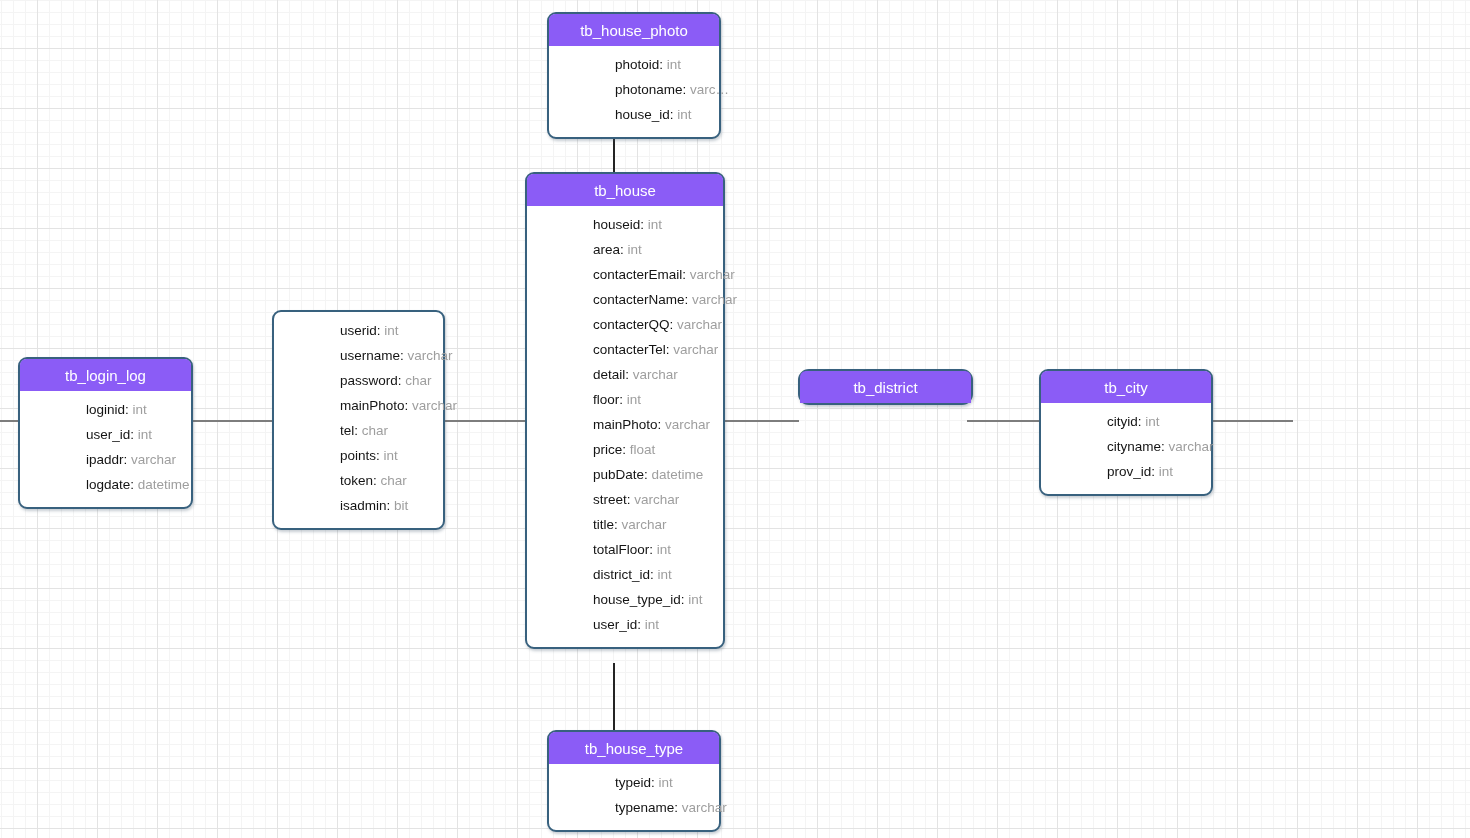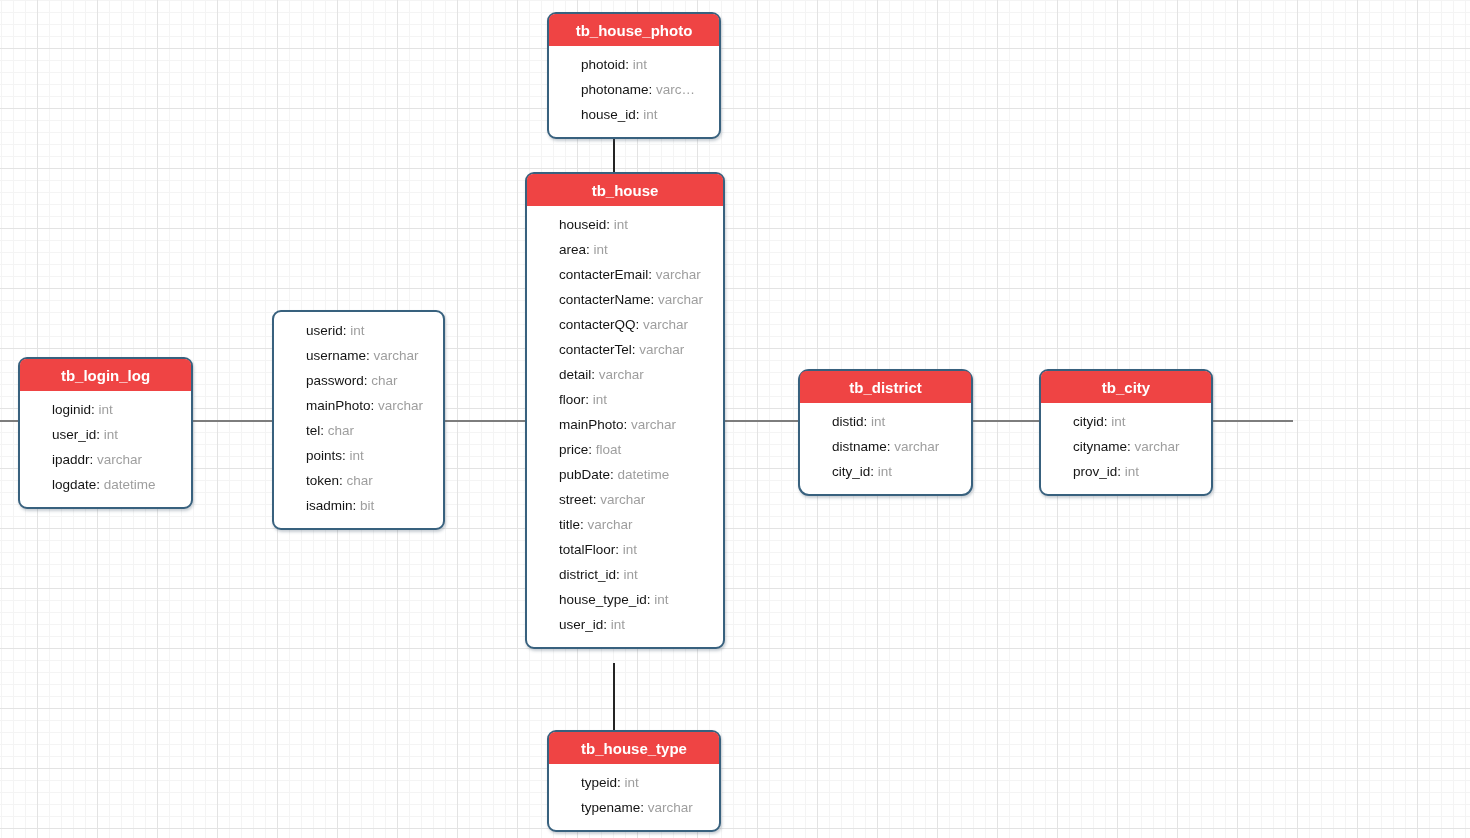--- a/index.html
+++ b/index.html
@@ -34,29 +34,29 @@
 
   
   .tbl {
     position: absolute; z-index: 2;
     background: #ffffff;
     border: 2px solid #38617e;
     border-radius: 9px;
     box-shadow: 1px 2px 3px rgba(70, 90, 110, 0.30);
   }
   .tbl .hdr {
-    background: #ef4444;
+    background: #8b5cf6;
     border-radius: 6px 6px 0 0;
     color: #ffffff;
-    font-size: 15px; font-weight: bold;
+    font-size: 15px; font-weight: normal;
     text-align: center;
     padding: 7px 4px 6px 4px;
     line-height: 19px;
   }
-  .tbl .body { padding: 6px 8px 10px 32px; }
+  .tbl .body { padding: 6px 8px 10px 32px; margin-left: 34px; }
   .row { height: 25px; line-height: 25px; font-size: 13.5px; white-space: nowrap; }
   .fname { color: #141414; }
   .ftype { color: #9e9e9e; }
 
   #t-photo     { left: 547px;  top: 12px;  width: 170px; }
   #t-house     { left: 525px;  top: 172px; width: 196px; }
   #t-user      { left: 272px;  top: 310px; width: 169px; }
   #t-login     { left: 18px;   top: 357px; width: 171px; }
   #t-district  { left: 798px;  top: 369px; width: 171px; border-radius: 11px; }
   #t-city      { left: 1039px; top: 369px; width: 170px; }
@@ -135,25 +135,20 @@
         <div class="row"><span class="fname">user_id:</span><span class="ftype"> int</span></div>
         <div class="row"><span class="fname">ipaddr:</span><span class="ftype"> varchar</span></div>
         <div class="row"><span class="fname">logdate:</span><span class="ftype"> datetime</span></div>
       </div>
   </div>
 
   <div class="tbl" id="t-district">
     <div class="hdr">
       <span>tb_district</span>
     </div>
-    <div class="body">
-        <div class="row"><span class="fname">distid:</span><span class="ftype"> int</span></div>
-        <div class="row"><span class="fname">distname:</span><span class="ftype"> varchar</span></div>
-        <div class="row"><span class="fname">city_id:</span><span class="ftype"> int</span></div>
-      </div>
   </div>
 
   <div class="tbl" id="t-city">
     <div class="hdr">
       <span>tb_city</span>
     </div>
     <div class="body">
         <div class="row"><span class="fname">cityid:</span><span class="ftype"> int</span></div>
         <div class="row"><span class="fname">cityname:</span><span class="ftype"> varchar</span></div>
         <div class="row"><span class="fname">prov_id:</span><span class="ftype"> int</span></div>

